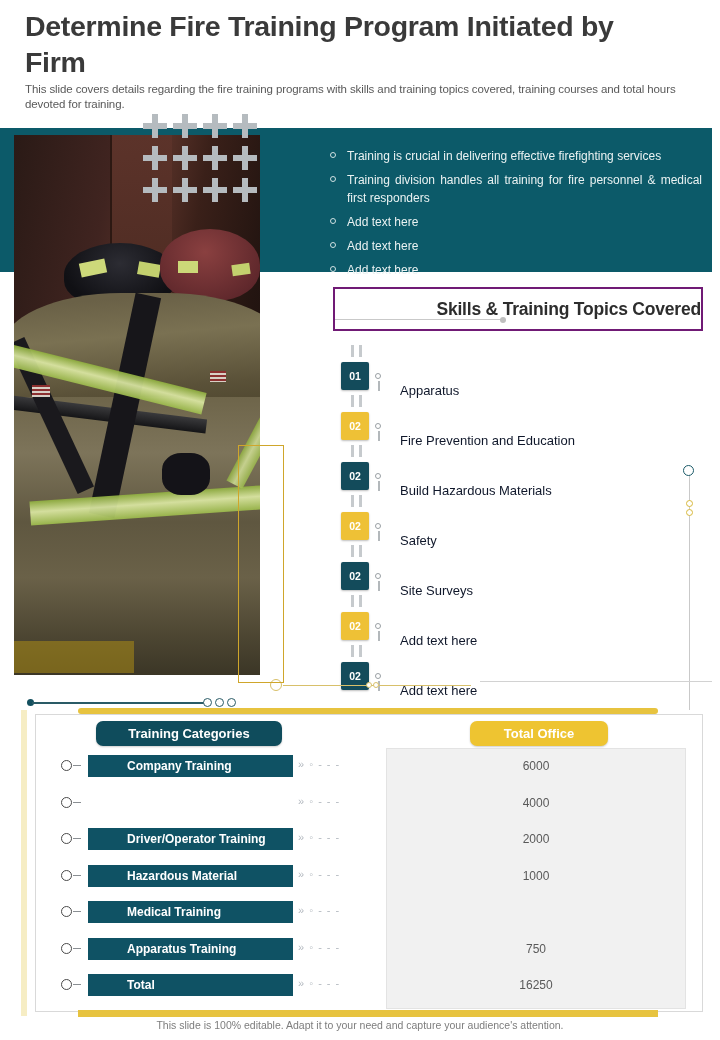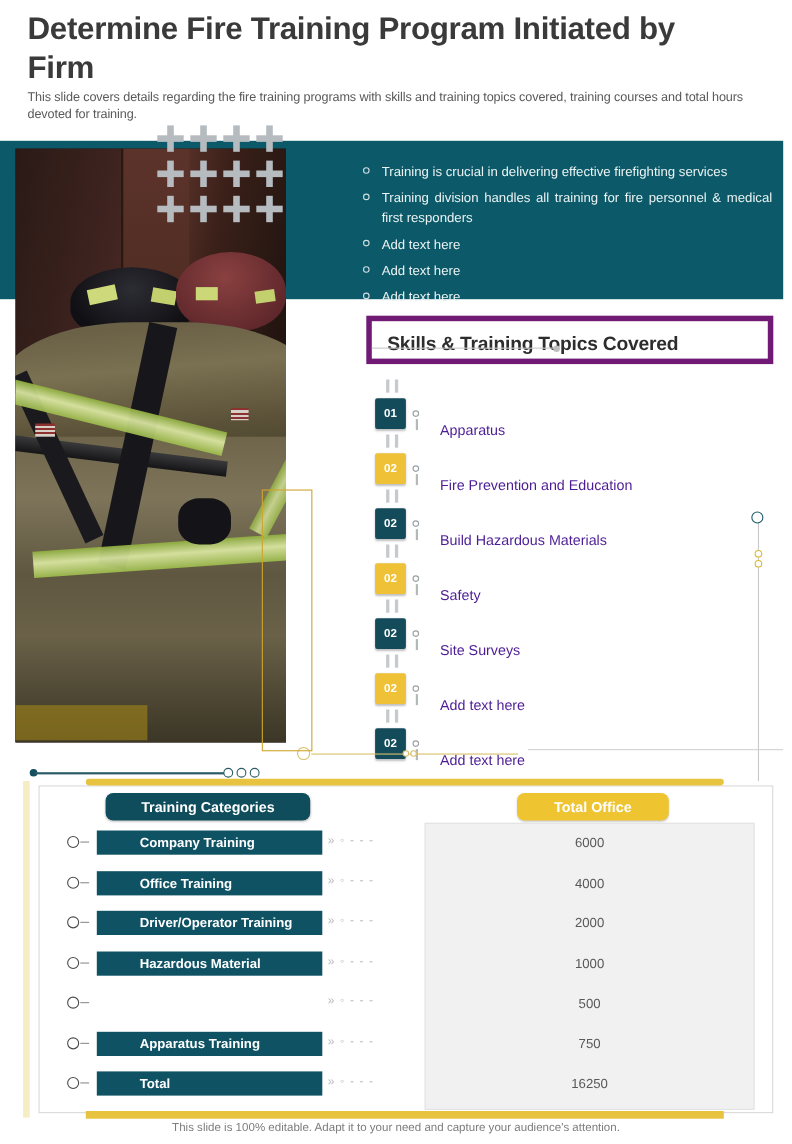--- a/index.html
+++ b/index.html
@@ -65,37 +65,37 @@
   .plus { position:relative; width:24px; height:24px; }
   .plus::before { content:""; position:absolute; left:0; top:9px; width:24px; height:6px; background:#b5bbbf; }
   .plus::after  { content:""; position:absolute; left:9px; top:0; width:6px; height:24px; background:#b5bbbf; }
 
   
   .gold-rect { position:absolute; left:238px; top:445px; width:46px; height:238px;
                border:1.5px solid #cfa62b; z-index:4; }
 
   
   .skills-header { position:absolute; left:333px; top:287px; width:370px; height:44px;
-                   background:#fff; border:5px solid #701a75; }
+                   background:#fff; border:2px solid #701a75;text-align:right; }
   .skills-header .txt { padding:10px 0 0 14px; font-size:17.5px; font-weight:bold; color:#2d2d2d; letter-spacing:-0.2px; }
   .hdr-underline { position:absolute; left:0; bottom:9px; width:168px; height:1px; background:#c9c9c9; }
   .hdr-underline::after { content:""; position:absolute; right:-3px; top:-2.5px; width:6px; height:6px;
                    border-radius:50%; background:#bfbfbf; }
 
   .topics { position:absolute; left:341px; top:340px; width:360px; }
   .tsep { display:flex; gap:5px; margin:5px 0 5px 10px; }
   .tsep span { width:3px; height:12px; background:#c6cacd; }
   .topic { display:flex; align-items:center; height:28px; }
   .tbadge { width:28px; height:28px; border-radius:2px; color:#fff; font-size:10.5px; font-weight:bold;
             display:flex; align-items:center; justify-content:center; box-shadow:0 1px 2px rgba(0,0,0,.25); }
   .tbadge.teal { background:#134b5b; }
   .tbadge.gold { background:#eec136; }
   .tnode { position:relative; width:6px; height:6px; margin-left:6px; border:1.2px solid #9aa0a4; border-radius:50%; }
   .tnode::after { content:""; position:absolute; left:2px; top:7px; width:1.5px; height:10px; background:#b3b8bb; }
-  .tlabel { margin-left:19px; font-size:13px; color:#4c1d95;margin-top:29px; }
+  .tlabel { margin-left:19px; font-size:13px; color:#0f172a;margin-top:29px; }
 
   
   .vline { position:absolute; left:689px; top:474px; width:1px; height:236px; background:#c9c9c9; }
   .vline-topcircle { position:absolute; left:683px; top:465px; width:11px; height:11px;
                      border:1.5px solid #1b5a68; border-radius:50%; background:#fff; }
   .vline-g1 { position:absolute; left:686px; top:500px; width:7px; height:7px; border:1.2px solid #d8b93c; border-radius:50%; background:#fff; }
   .vline-g2 { position:absolute; left:686px; top:509px; width:7px; height:7px; border:1.2px solid #d8b93c; border-radius:50%; background:#fff; }
   .hline { position:absolute; left:480px; top:681px; width:232px; height:1px; background:#d2d2d2; }
 
   
@@ -303,40 +303,39 @@
   <div class="values-box"></div>
 
   <div class="trow" style="top:755px">
     <span class="ring"></span>
     <span class="cbar">Company Training</span>
     <span class="deco">» ◦ - - -</span>
     <span class="val">6000</span>
   </div>
   <div class="trow" style="top:791.5px">
     <span class="ring"></span>
-    <span class="cbar">Office Training</span>
     <span class="deco">» ◦ - - -</span>
     <span class="val">4000</span>
   </div>
   <div class="trow" style="top:828px">
     <span class="ring"></span>
     <span class="cbar">Driver/Operator Training</span>
     <span class="deco">» ◦ - - -</span>
     <span class="val">2000</span>
   </div>
   <div class="trow" style="top:864.5px">
     <span class="ring"></span>
     <span class="cbar">Hazardous Material</span>
     <span class="deco">» ◦ - - -</span>
     <span class="val">1000</span>
   </div>
   <div class="trow" style="top:901px">
     <span class="ring"></span>
-    <span class="deco">» ◦ - - -</span>
-    <span class="val">500</span>
+    <span class="cbar">Medical Training</span>
+    <span class="deco">» ◦ - - -</span>
   </div>
   <div class="trow" style="top:937.5px">
     <span class="ring"></span>
     <span class="cbar">Apparatus Training</span>
     <span class="deco">» ◦ - - -</span>
     <span class="val">750</span>
   </div>
   <div class="trow" style="top:974px">
     <span class="ring"></span>
     <span class="cbar">Total</span>

